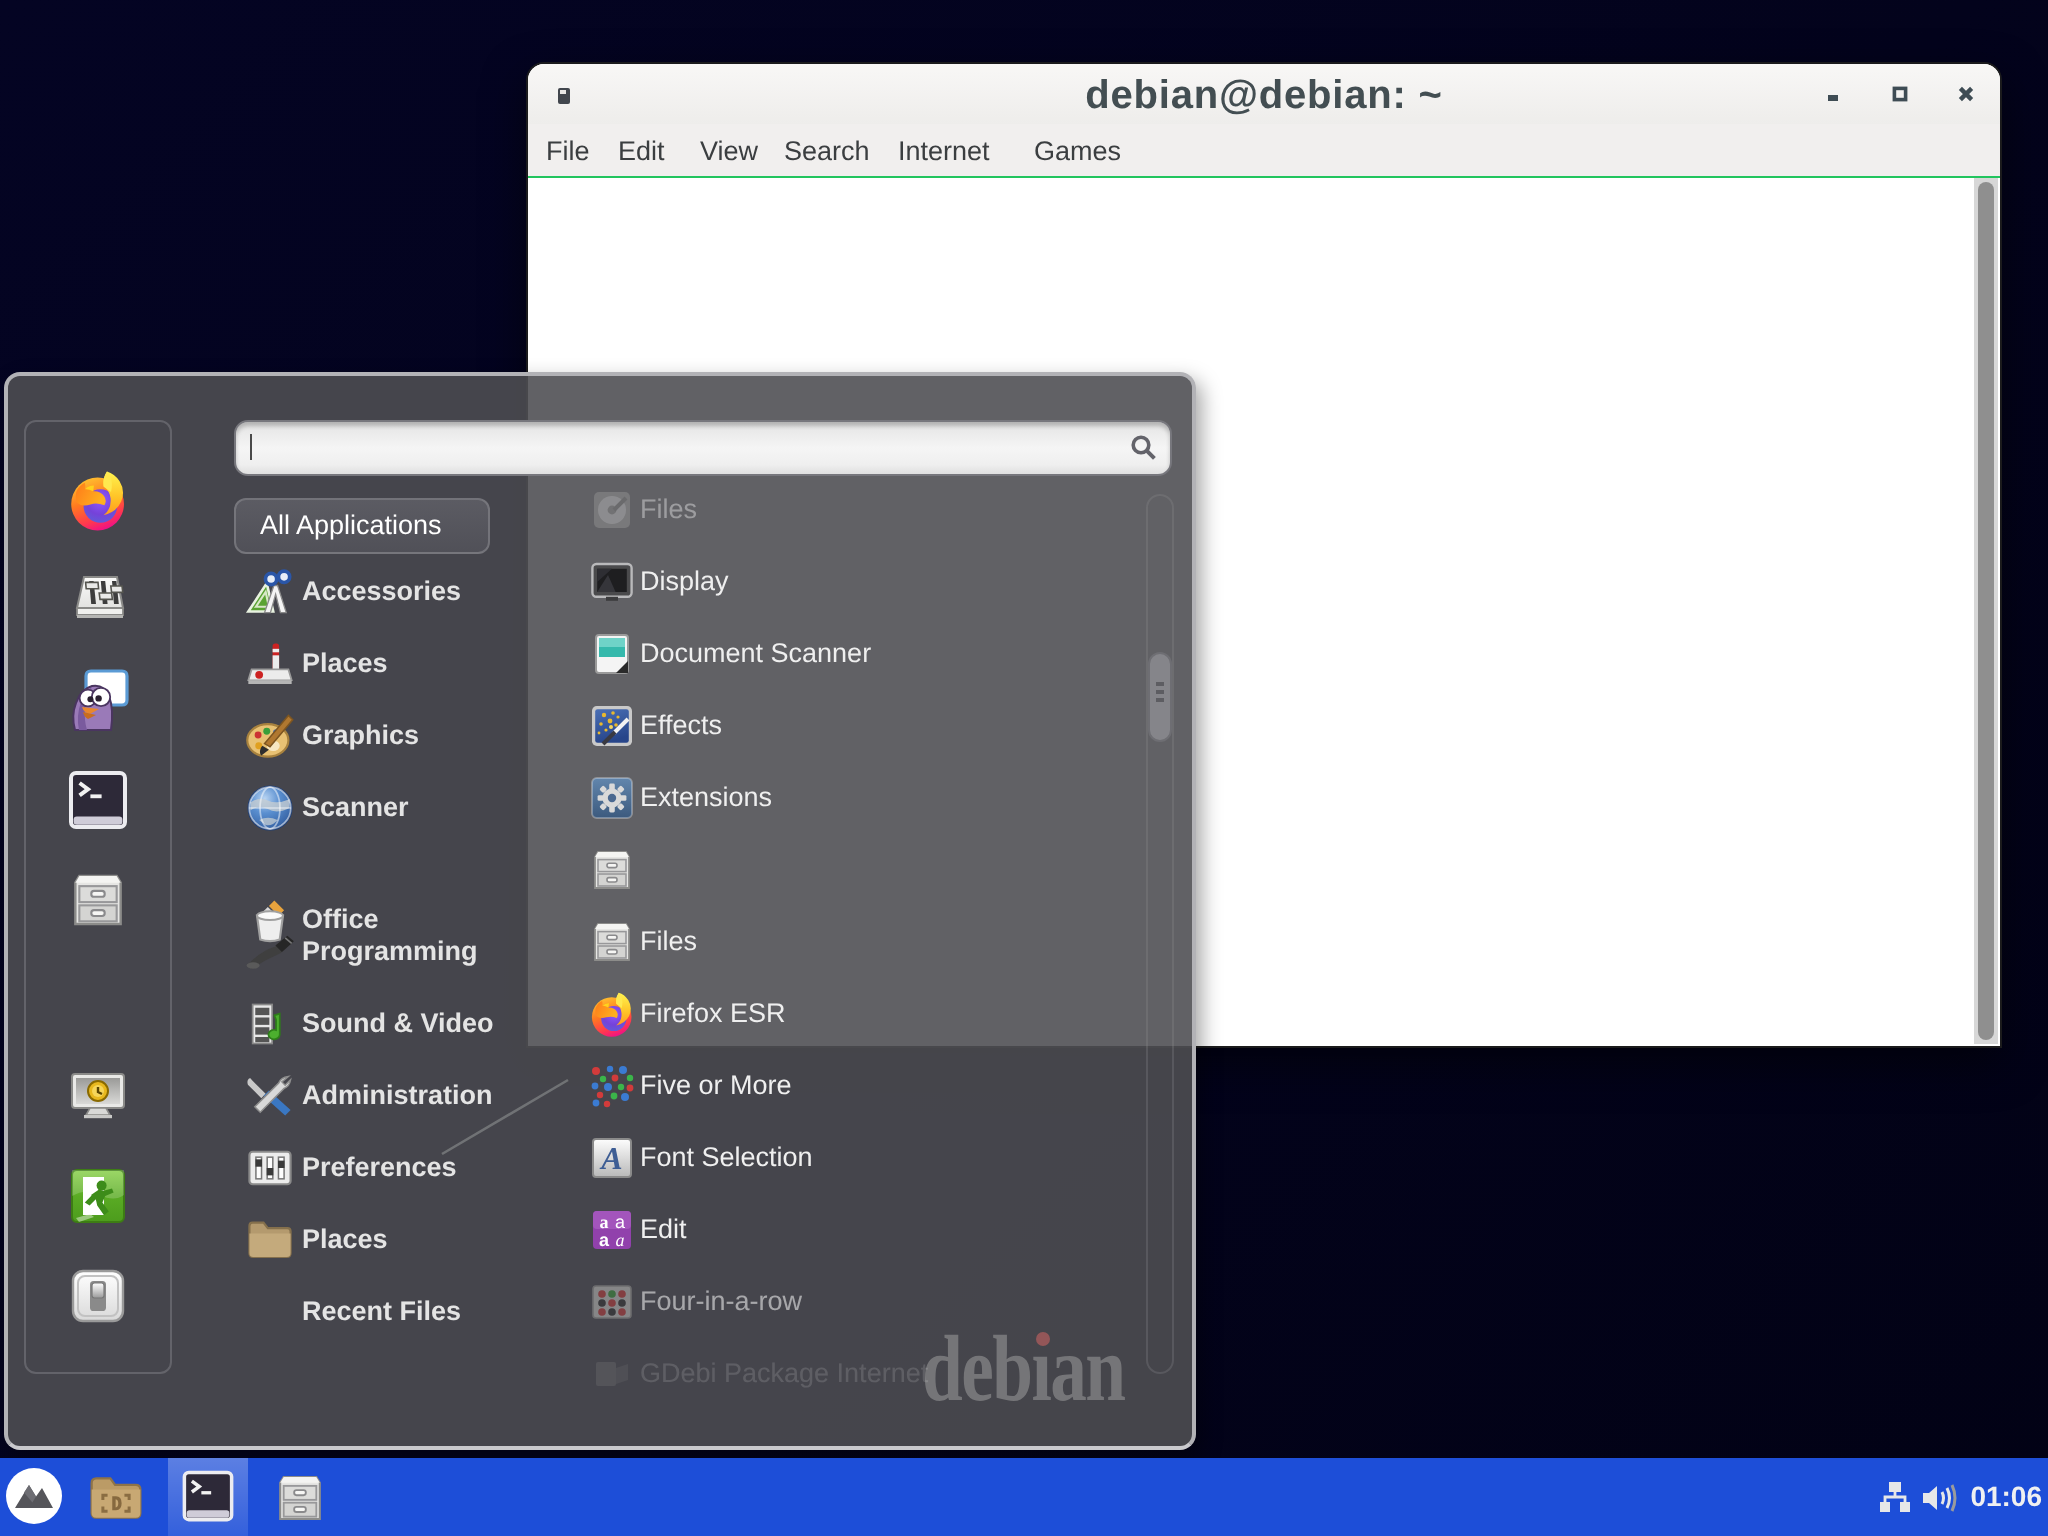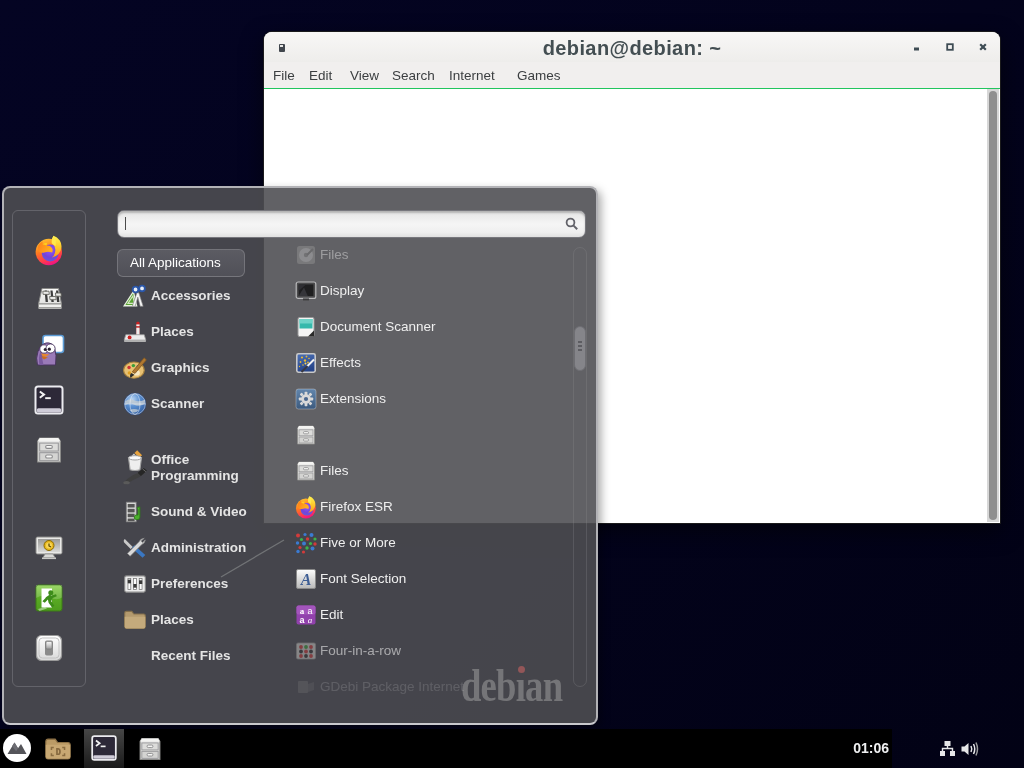--- a/index.html
+++ b/index.html
@@ -56,21 +56,21 @@
 .app .ai{position:absolute;left:0;top:0;width:24px;height:24px;}
 .app .at{position:absolute;left:26px;top:0;}
 #mscrolltrough{position:absolute;left:573px;top:247px;width:14px;height:440px;
  border:1px solid rgba(140,140,145,0.28);border-radius:7px;box-sizing:border-box;}
 #mscrollthumb{position:absolute;left:574px;top:326px;width:12px;height:45px;border-radius:6px;
  background:#85858a;border:1px solid #6e6e73;box-sizing:border-box;}
 #mscrollthumb:after{content:"";position:absolute;left:3px;top:14px;width:4px;height:2px;
  background:#5d5d62;box-shadow:0 4px 0 #5d5d62,0 8px 0 #5d5d62;}
 #beam{position:absolute;left:0;top:0;pointer-events:none;}
 
-#panel{position:absolute;left:0;top:729px;width:892px;height:39px;background:#000000;}
+#panel{position:absolute;left:0;top:729px;width:1024px;height:39px;background:#1d4ed8;}
 .picon{position:absolute;width:32px;height:32px;}
 #termbtn{position:absolute;left:84px;top:0;width:40px;height:39px;
  background:linear-gradient(rgba(255,255,255,0.28),rgba(255,255,255,0.10));}
 #clock{position:absolute;right:3px;top:11px;font-size:14px;font-weight:bold;color:#eff0f1;}
 </style>
 </head>
 <body>
 <div id="desktop"></div>
 
 <div id="term">

